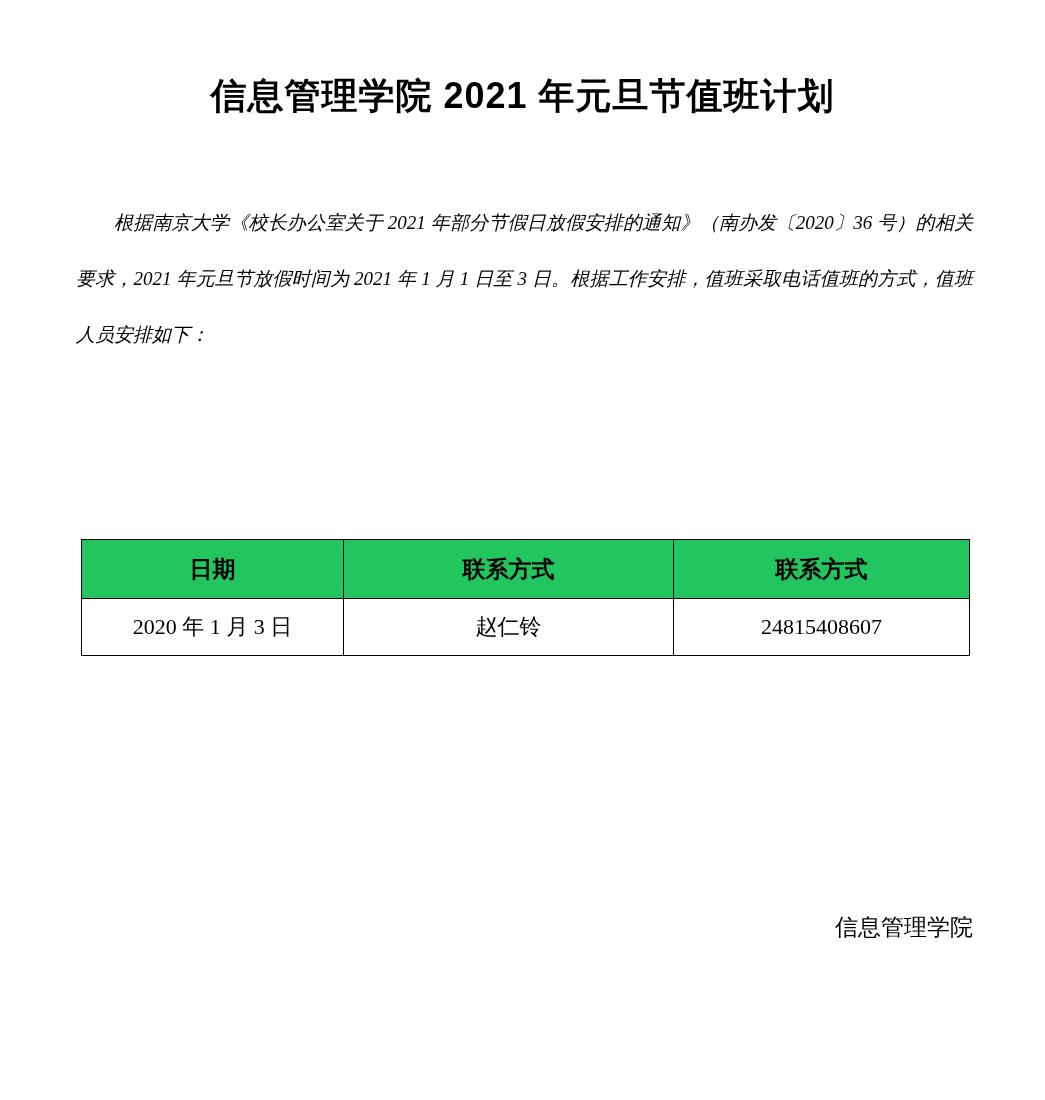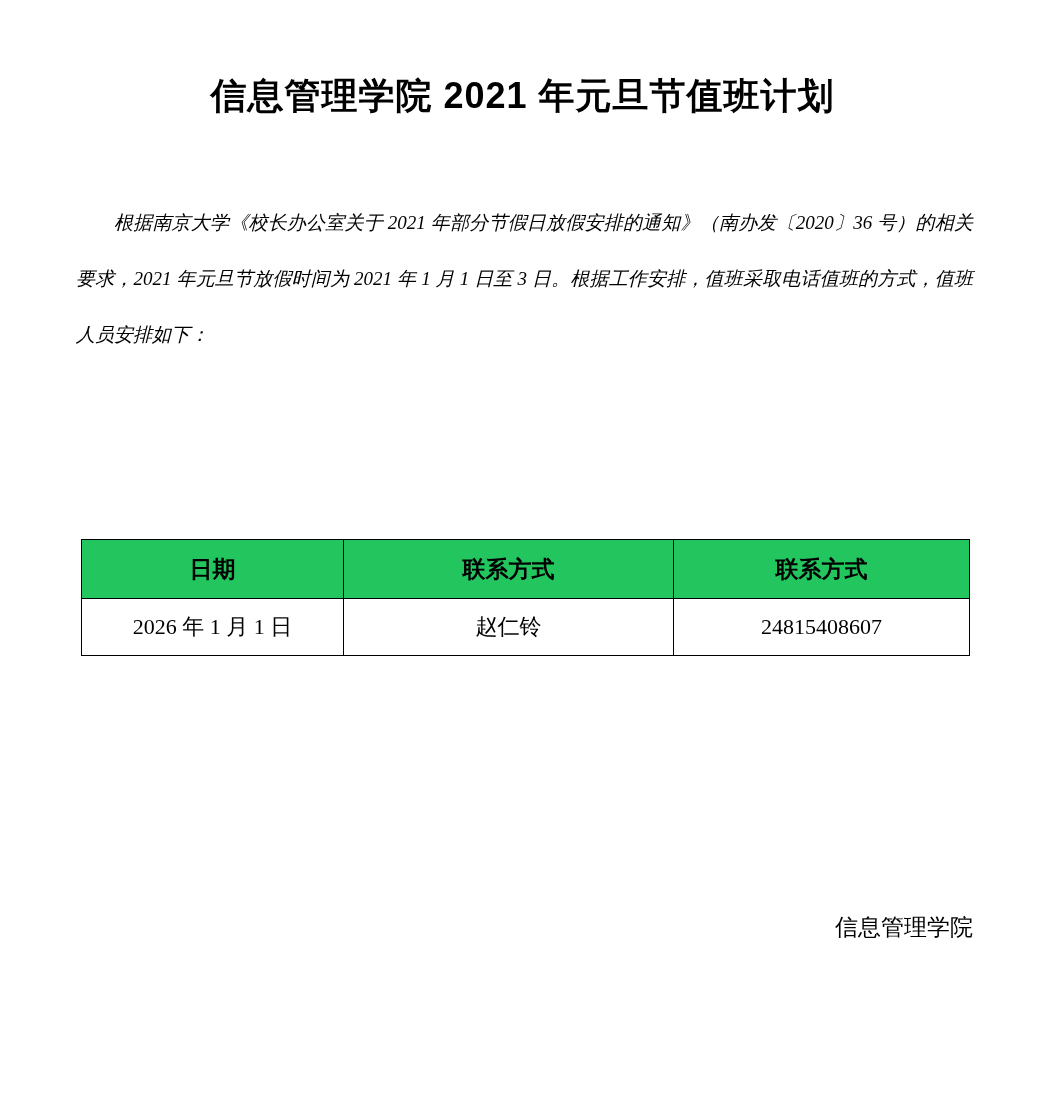--- a/index.html
+++ b/index.html
@@ -99,21 +99,21 @@
       </colgroup>
       <thead>
         <tr>
           <th>日期</th>
           <th>联系方式</th>
           <th>联系方式</th>
         </tr>
       </thead>
       <tbody>
         <tr>
-          <td>2026 年 1 月 1 日</td>
+          <td>2020 年 1 月 3 日</td>
           <td>赵仁铃</td>
           <td>24815408607</td>
         </tr>
       </tbody>
     </table>
   </div>
 
   <div class="signature">
     <div>信息管理学院</div>
   </div>

